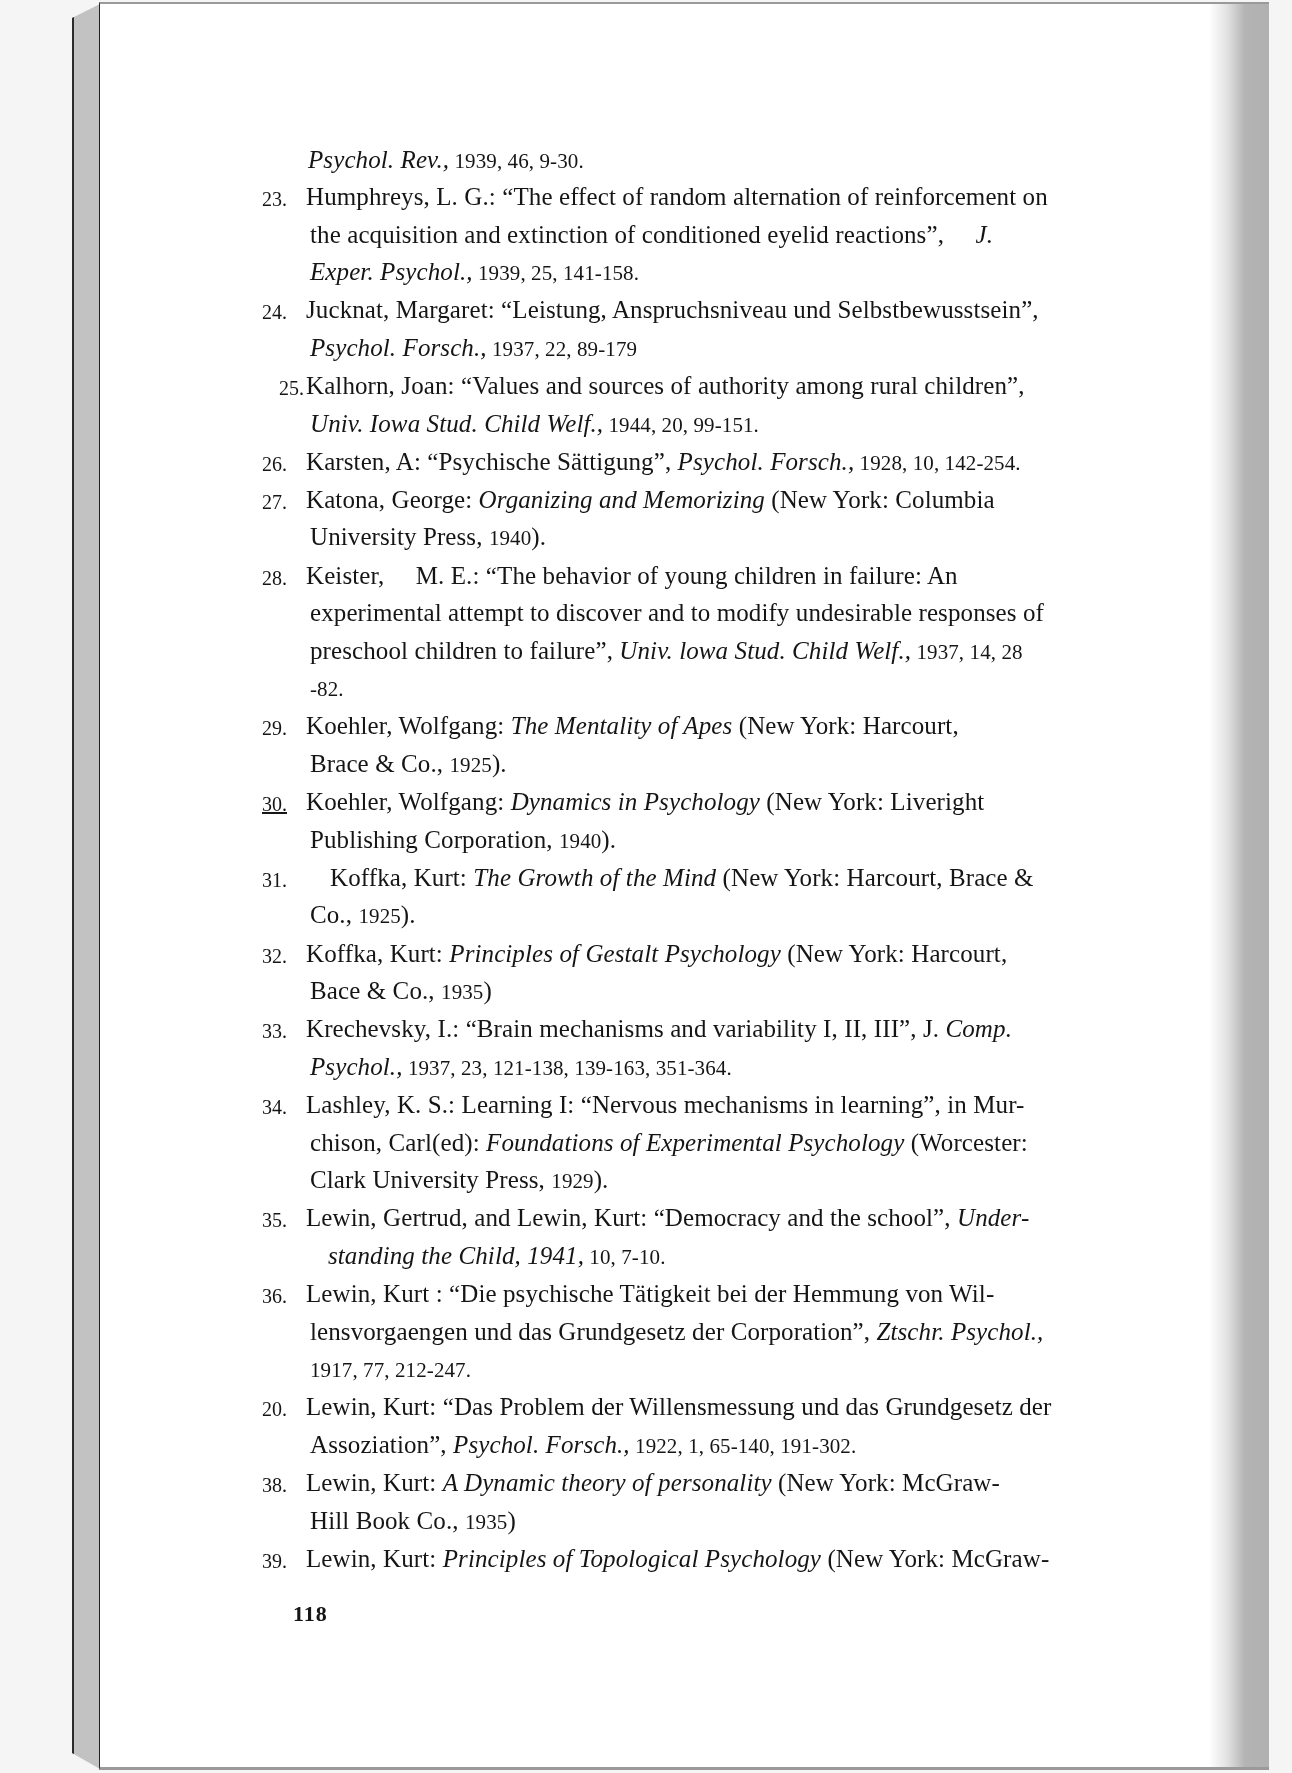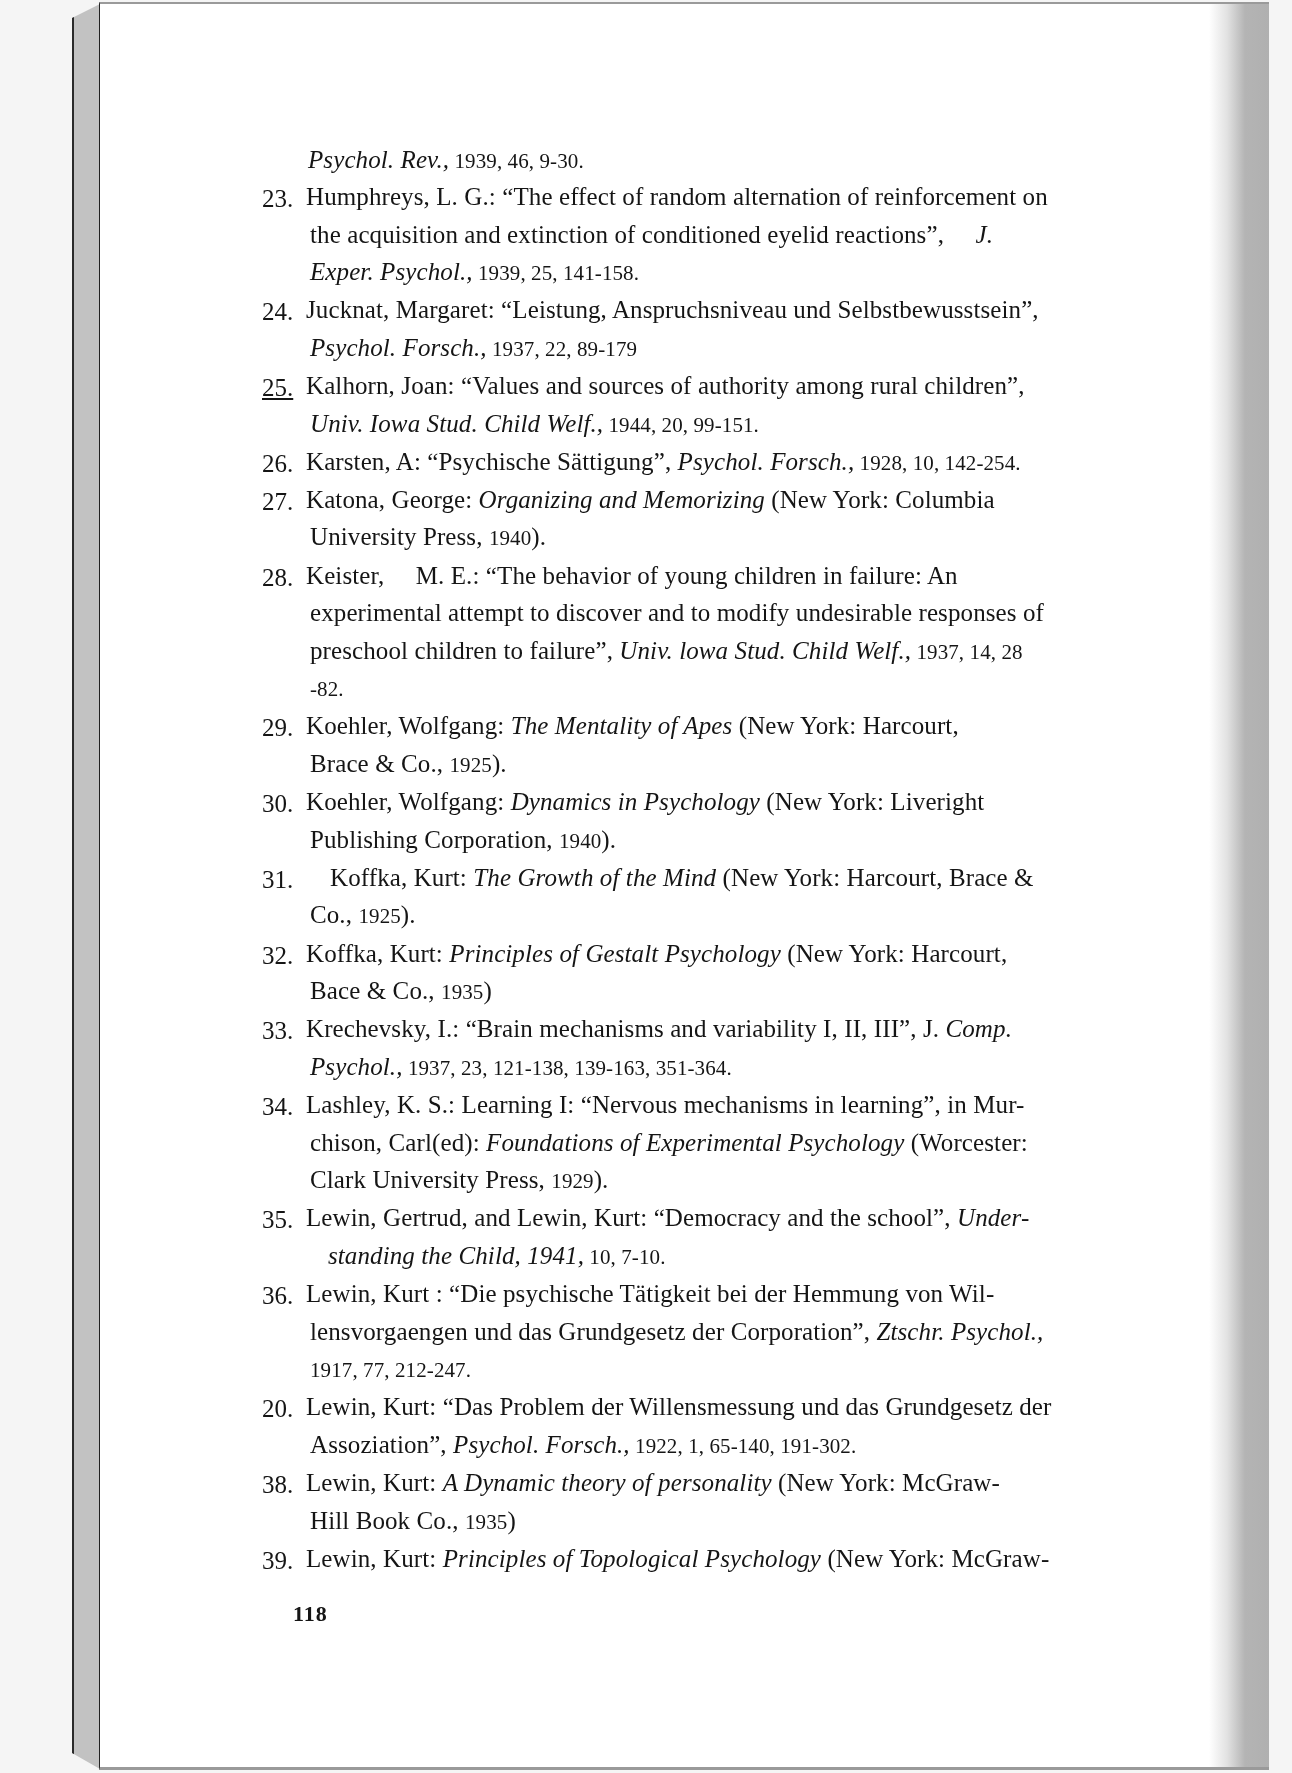--- a/index.html
+++ b/index.html
@@ -54,21 +54,21 @@
     }
     .line {
       position: absolute;
       font-size: 25px;
       line-height: 30px;
       white-space: nowrap;
       letter-spacing: 0.1px;
     }
     .num {
       position: absolute;
-      font-size: 25px;
+      font-size: 20px;
       line-height: 30px;
       font-variant: oldstyle-nums;
     }
     .it { font-style: italic; }
     .os { font-size: 21px; }
     .folio {
       position: absolute;
       left: 293px; top: 1600px;
       font-size: 22px;
       font-weight: bold;
@@ -90,37 +90,37 @@
       <span class="it">Psychol. Rev.,</span><span class="os"> 1939, 46, 9-30.</span>
     </div>
     <div id="refs">
         <div class="num" style="left: 262px; top: 184px;">23.</div>
         <div class="line" style="left: 306px; top: 182px;"><span>Humphreys, L. G.: “The effect of random alternation of reinforcement on</span></div>
         <div class="line" style="left: 310px; top: 219.6px;"><span>the acquisition and extinction of conditioned eyelid reactions”, &nbsp;</span><span class="it">J.</span></div>
         <div class="line" style="left: 310px; top: 257.2px;"><span class="it">Exper. Psychol.,</span><span class="os"> 1939, 25, 141-158.</span></div>
         <div class="num" style="left: 262px; top: 297.3px;">24.</div>
         <div class="line" style="left: 306px; top: 295.3px;"><span>Jucknat, Margaret: “Leistung, Anspruchsniveau und Selbstbewusstsein”,</span></div>
         <div class="line" style="left: 310px; top: 332.9px;"><span class="it">Psychol. Forsch.,</span><span class="os"> 1937, 22, 89-179</span></div>
-        <div class="num" style="left: 262px; top: 373px; text-decoration: underline;">25.</div>
+        <div class="num" style="left: 279px; top: 373px;">25.</div>
         <div class="line" style="left: 306px; top: 371px;"><span>Kalhorn, Joan: “Values and sources of authority among rural children”,</span></div>
         <div class="line" style="left: 310px; top: 408.6px;"><span class="it">Univ. Iowa Stud. Child Welf.,</span><span class="os"> 1944, 20, 99-151.</span></div>
         <div class="num" style="left: 262px; top: 448.7px;">26.</div>
         <div class="line" style="left: 306px; top: 446.7px;"><span>Karsten, A: “Psychische Sättigung”, </span><span class="it">Psychol. Forsch.,</span><span class="os"> 1928, 10, 142-254.</span></div>
         <div class="num" style="left: 262px; top: 486.8px;">27.</div>
         <div class="line" style="left: 306px; top: 484.8px;"><span>Katona, George: </span><span class="it">Organizing and Memorizing</span><span> (New York: Columbia</span></div>
         <div class="line" style="left: 310px; top: 522.4px;"><span>University Press, </span><span class="os">1940</span><span>).</span></div>
         <div class="num" style="left: 262px; top: 562.5px;">28.</div>
         <div class="line" style="left: 306px; top: 560.5px;"><span>Keister,  M. E.: “The behavior of young children in failure: An</span></div>
         <div class="line" style="left: 310px; top: 598.1px;"><span>experimental attempt to discover and to modify undesirable responses of</span></div>
         <div class="line" style="left: 310px; top: 635.7px;"><span>preschool children to failure”, </span><span class="it">Univ. lowa Stud. Child Welf.,</span><span class="os"> 1937, 14, 28</span></div>
         <div class="line" style="left: 310px; top: 673.3px;"><span class="os">-82.</span></div>
         <div class="num" style="left: 262px; top: 713.4px;">29.</div>
         <div class="line" style="left: 306px; top: 711.4px;"><span>Koehler, Wolfgang: </span><span class="it">The Mentality of Apes</span><span> (New York: Harcourt,</span></div>
         <div class="line" style="left: 310px; top: 749px;"><span>Brace &amp; Co., </span><span class="os">1925</span><span>).</span></div>
-        <div class="num" style="left: 262px; top: 789.1px;">30.</div>
+        <div class="num" style="left: 262px; top: 789.1px; text-decoration: underline;">30.</div>
         <div class="line" style="left: 306px; top: 787.1px;"><span>Koehler, Wolfgang: </span><span class="it">Dynamics in Psychology</span><span> (New York: Liveright</span></div>
         <div class="line" style="left: 310px; top: 824.7px;"><span>Publishing Corporation, </span><span class="os">1940</span><span>).</span></div>
         <div class="num" style="left: 262px; top: 864.8px;">31.</div>
         <div class="line" style="left: 306px; top: 862.8px; margin-left: 24px;"><span>Koffka, Kurt: </span><span class="it">The Growth of the Mind</span><span> (New York: Harcourt, Brace &amp;</span></div>
         <div class="line" style="left: 310px; top: 900.4px;"><span>Co., </span><span class="os">1925</span><span>).</span></div>
         <div class="num" style="left: 262px; top: 940.5px;">32.</div>
         <div class="line" style="left: 306px; top: 938.5px;"><span>Koffka, Kurt: </span><span class="it">Principles of Gestalt Psychology</span><span> (New York: Harcourt,</span></div>
         <div class="line" style="left: 310px; top: 976.1px;"><span>Bace &amp; Co., </span><span class="os">1935</span><span>)</span></div>
         <div class="num" style="left: 262px; top: 1016.2px;">33.</div>
         <div class="line" style="left: 306px; top: 1014.2px;"><span>Krechevsky, I.: “Brain mechanisms and variability I, II, III”, J. </span><span class="it">Comp.</span></div>

